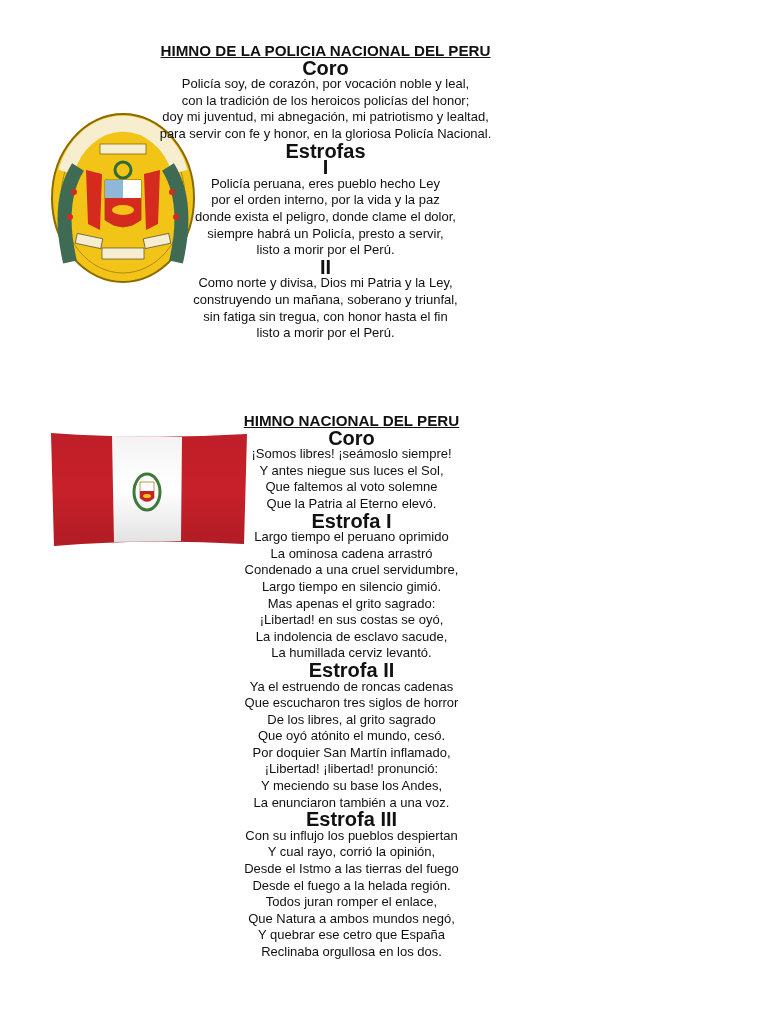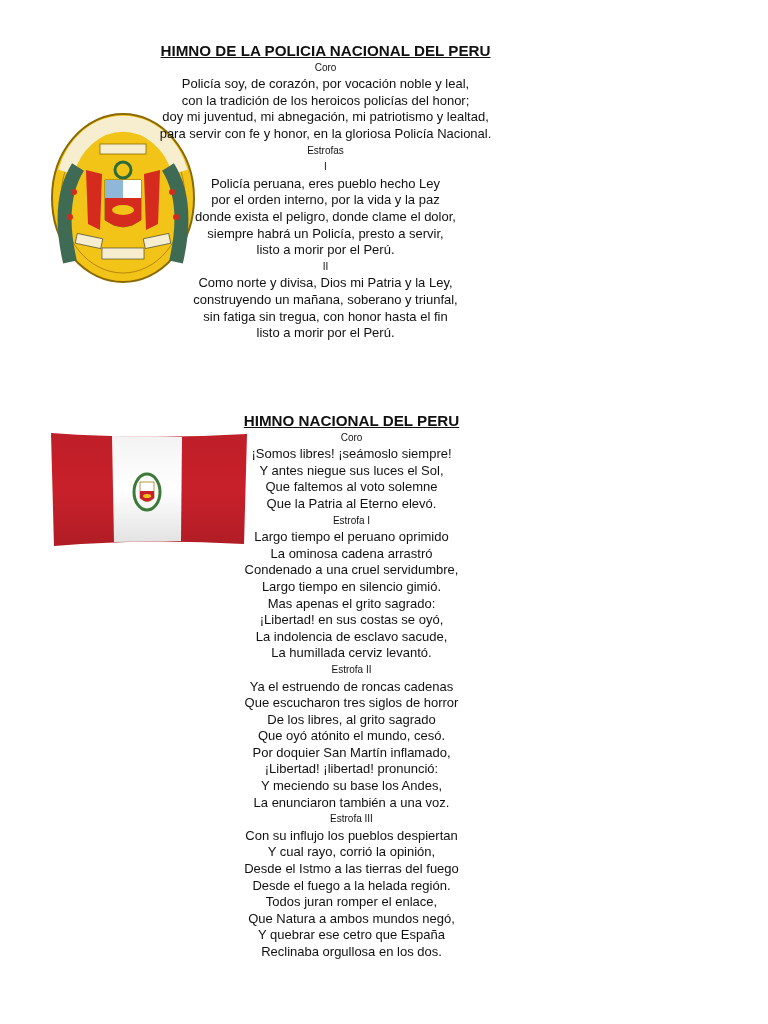--- a/index.html
+++ b/index.html
@@ -1,21 +1,21 @@
 <!DOCTYPE html>
 <html><head>
   <meta charset="utf-8">
   <style>
     html, body { margin: 0; padding: 0; background: #ffffff; }
     body { width: 768px; height: 1024px; position: relative; overflow: hidden;
       font-family: "Liberation Sans", "DejaVu Sans", sans-serif; color: #111; }
     .section { position: absolute; left: 0; width: 651px; text-align: center; }
     .line { font-size: 13px; line-height: 16.6px; white-space: nowrap; }
     .title { font-weight: bold; text-decoration: underline; font-size: 15.2px; line-height: 16.6px; }
-    .head { font-weight: normal; font-size: 10px; line-height: 16.6px; }
+    .head { font-weight: bold; font-size: 20px; line-height: 16.6px; }
     #police-section { top: 43px; }
     #anthem-section { top: 413px; margin-left: 26px; }
     .emblem { position: absolute; left: 50px; top: 112px; width: 146px; height: 172px; }
     .flag { position: absolute; left: 48px; top: 430px; width: 202px; height: 118px; }
   </style>
 </head>
 <body>
 
 <div class="emblem">
   <svg width="146" height="172" viewBox="0 0 146 172">

